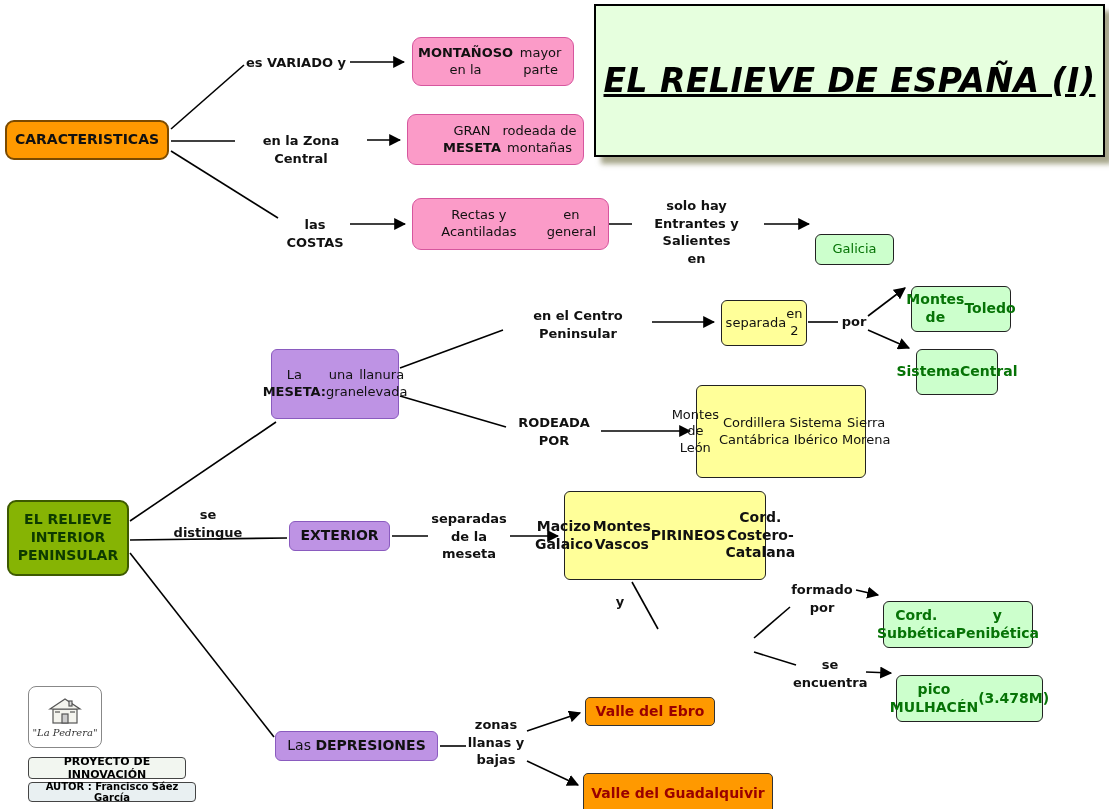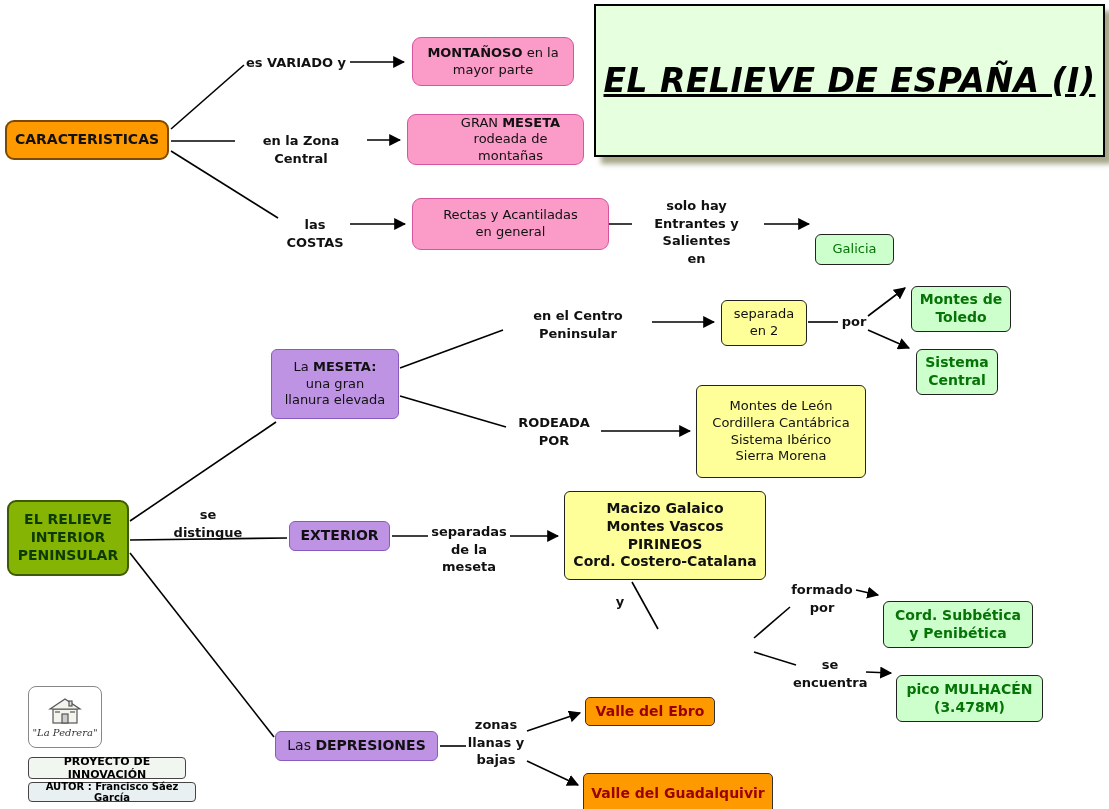--- a/index.html
+++ b/index.html
@@ -1,19 +1,19 @@
 <!DOCTYPE html>
 <html><head>
 <meta charset="utf-8">
 <style>
   html,body{margin:0;padding:0;background:#fff;}
   #map{position:relative;width:1109px;height:809px;background:#ffffff;overflow:hidden;
        font-family:"DejaVu Sans",sans-serif;}
   svg.wires{position:absolute;left:0;top:0;z-index:0;}
-  .box{position:absolute;z-index:2;display:flex;flex-direction:column;align-items:center;
+  .box{position:absolute;z-index:2;display:flex;flex-direction:row;align-items:center;
        justify-content:center;text-align:center;font-size:13px;line-height:1.28;
        box-sizing:border-box;padding:2px 5px;}
   .orange{background:#FF9900;border:2px solid #7a4a00;border-radius:9px;font-weight:bold;color:#111;}
   .orange2{background:#FF9900;border:1px solid #333;border-radius:5px;font-weight:bold;color:#990000;font-size:14px;}
   .pink{background:#FB9BC8;border:1px solid #d6569e;border-radius:9px;color:#111;}
   .green{background:#CCFFCC;border:1px solid #222;border-radius:6px;color:#067306;font-weight:bold;font-size:14px;margin-top:25px;}
   .yellow{background:#FFFF99;border:1px solid #222;border-radius:6px;color:#111;}
   .purple{background:#BE93E4;border:1px solid #8a5bbf;border-radius:6px;color:#111;font-size:14px;}
   .olive{background:#86B404;border:2px solid #3d5a00;border-radius:9px;color:#0d3a00;font-weight:bold;
          font-size:14px;white-space:pre-line;}
@@ -153,21 +153,21 @@
 PENINSULAR</span>
   </div>
 
   <div class="lbl" style="left:168px;top:506px;width:80px;">se
 distingue</div>
 
   <div class="box purple" style="left:289px;top:521px;width:101px;height:30px;font-weight:bold;">
     <span>EXTERIOR</span>
   </div>
 
-  <div class="lbl" style="left:430px;top:523px;width:78px;">separadas
+  <div class="lbl" style="left:430px;top:510px;width:78px;">separadas
 de la
 meseta</div>
 
   <div class="box yellow" style="left:564px;top:491px;width:202px;height:89px;font-weight:bold;font-size:14px;">
     <div>Macizo Galaico</div>
     <div>Montes Vascos</div>
     <div>PIRINEOS</div>
     <div>Cord. Costero-Catalana</div>
   </div>
 

